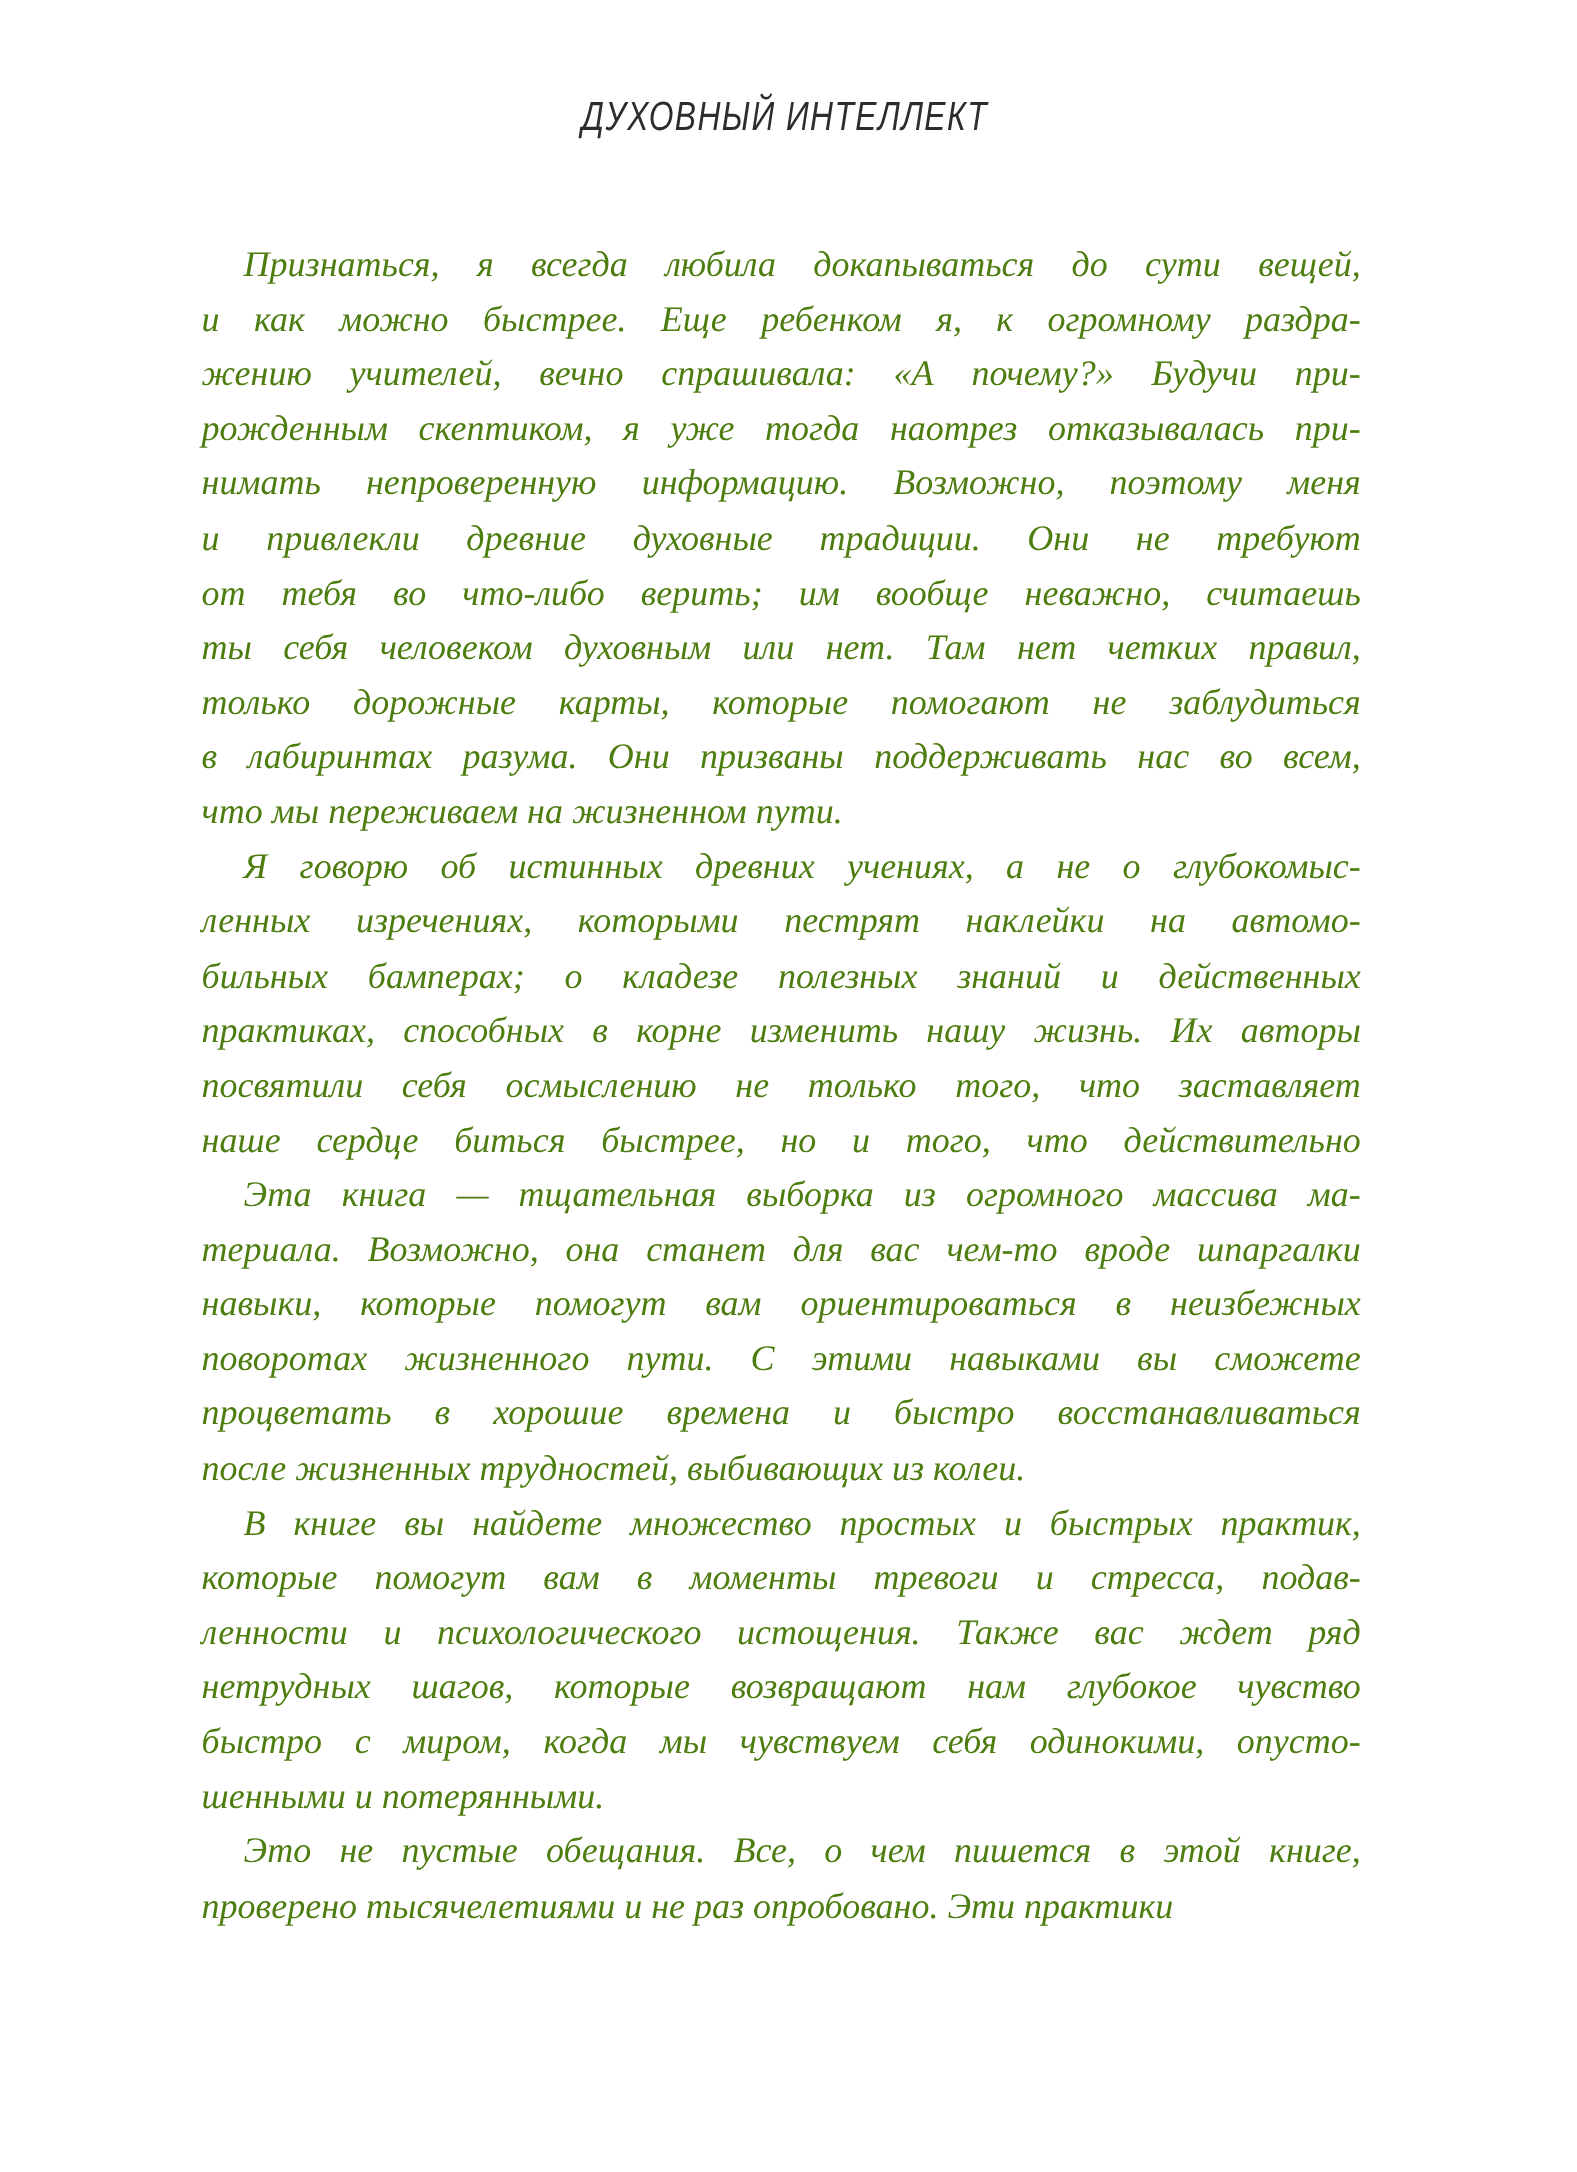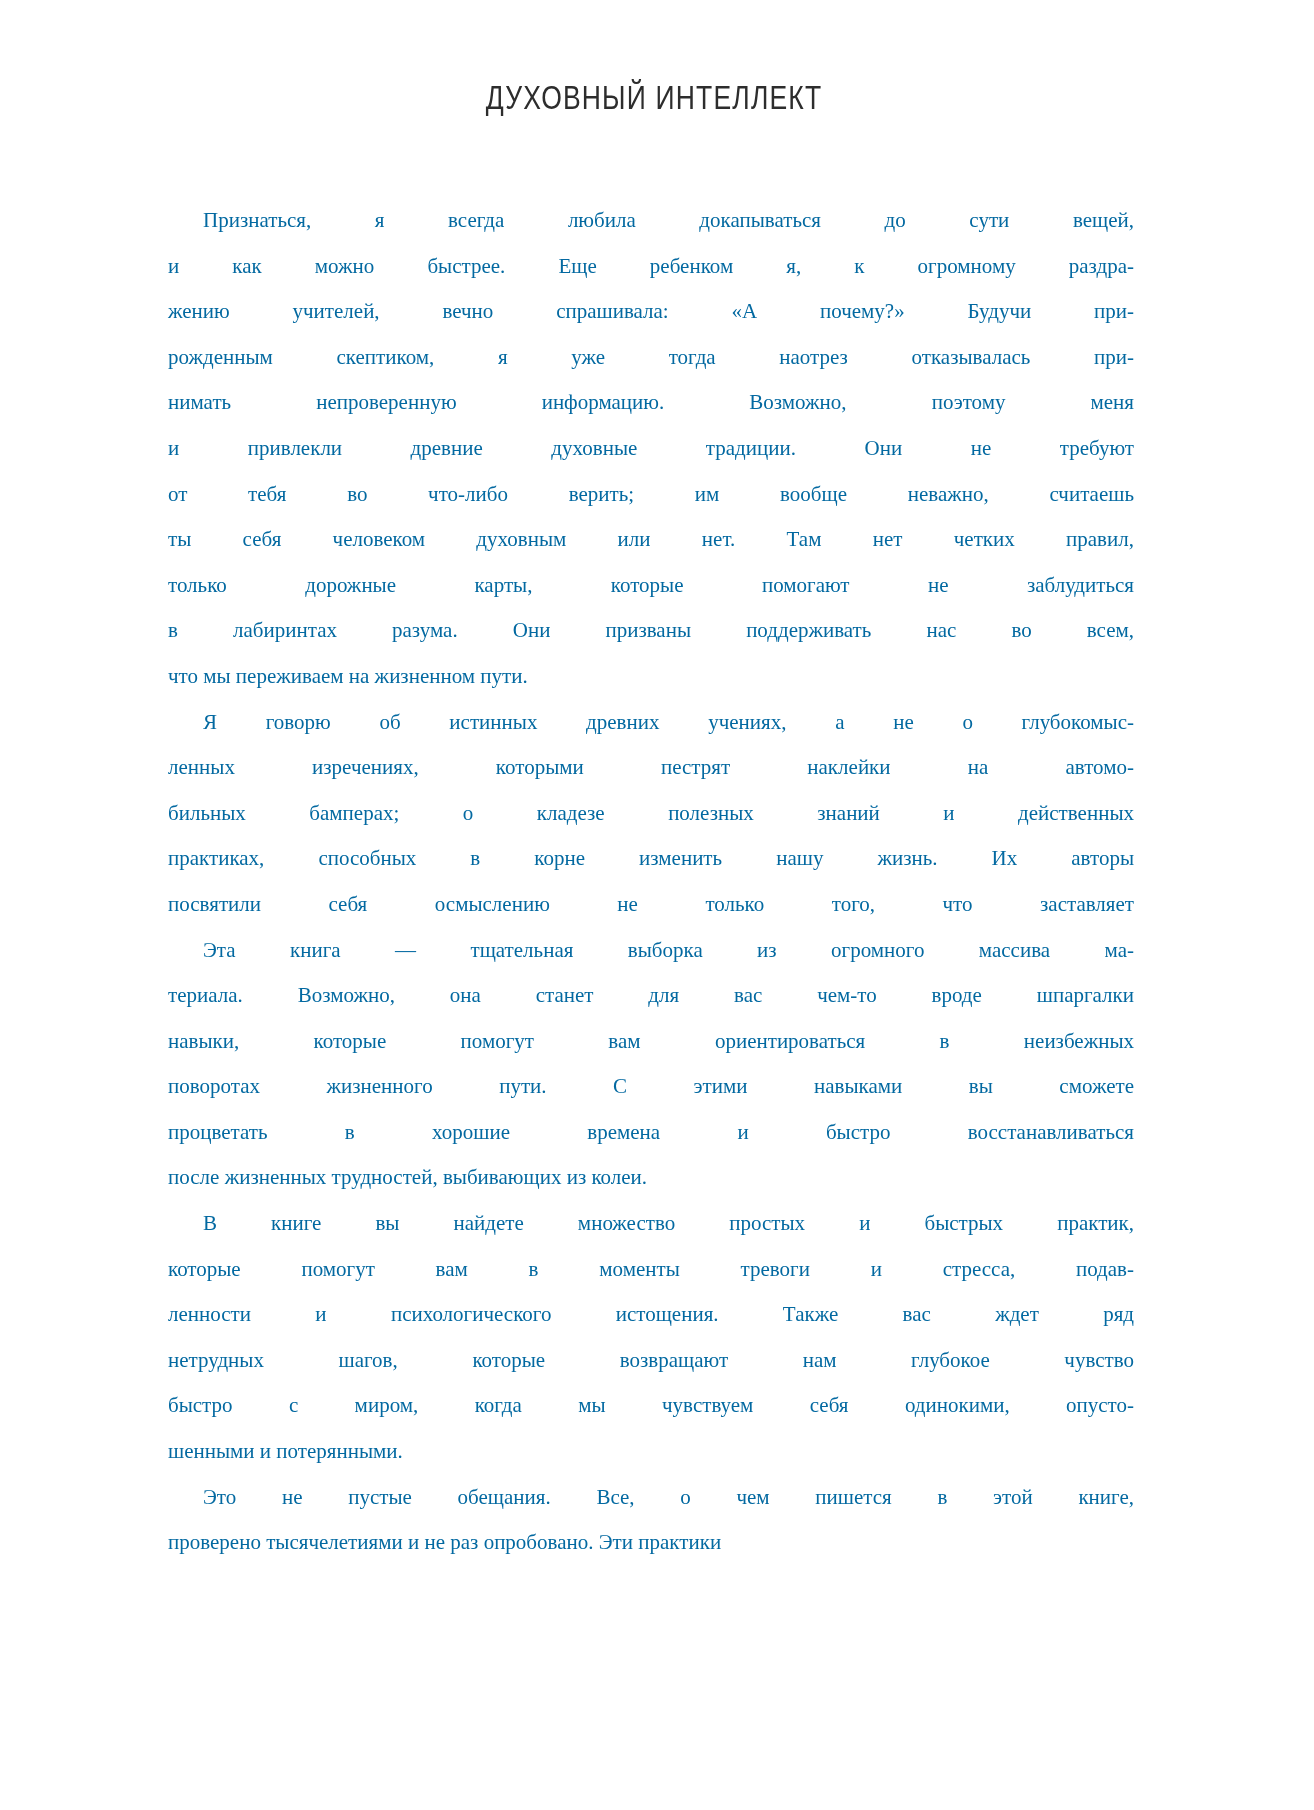--- a/index.html
+++ b/index.html
@@ -6,20 +6,21 @@
     margin: 0;
     padding: 0;
     background: #ffffff;
   }
   .page {
     position: relative;
     width: 1308px;
     height: 1810px;
     background: #ffffff;
     overflow: hidden;
+    font-style: italic;
   }
   .running-head {
     position: absolute;
     top: 80px;
     left: 0;
     width: 100%;
     text-align: center;
     font-family: "Liberation Sans", "DejaVu Sans", sans-serif;
     font-size: 34px;
     font-weight: 400;
@@ -28,23 +29,23 @@
     color: #2d2d2d;
     transform: scaleX(0.78);
     transform-origin: center;
   }
   .body-text {
     position: absolute;
     left: 168px;
     top: 198px;
     width: 966px;
     font-family: "Liberation Serif", "DejaVu Serif", serif;
-    font-size: 21px;
+    font-size: 30px;
     line-height: 45.6px;
-    color: #0369a1;
+    color: #4d7c0f;
   }
   .paragraph { margin: 0; padding: 0; }
   .line {
     text-align: justify;
     text-align-last: justify;
   }
   .line.first {
     text-indent: 35px;
   }
   .line.para-end {
@@ -69,20 +70,21 @@
         <div class="line">только дорожные карты, которые помогают не заблудиться</div>
         <div class="line">в лабиринтах разума. Они призваны поддерживать нас во всем,</div>
         <div class="line para-end">что мы переживаем на жизненном пути.</div>
       </div>
       <div class="paragraph">
         <div class="line first">Я говорю об истинных древних учениях, а не о глубокомыс-</div>
         <div class="line">ленных изречениях, которыми пестрят наклейки на автомо-</div>
         <div class="line">бильных бамперах; о кладезе полезных знаний и действенных</div>
         <div class="line">практиках, способных в корне изменить нашу жизнь. Их авторы</div>
         <div class="line">посвятили себя осмыслению не только того, что заставляет</div>
+        <div class="line">наше сердце биться быстрее, но и того, что действительно</div>
       </div>
       <div class="paragraph">
         <div class="line first">Эта книга — тщательная выборка из огромного массива ма-</div>
         <div class="line">териала. Возможно, она станет для вас чем-то вроде шпаргалки</div>
         <div class="line">навыки, которые помогут вам ориентироваться в неизбежных</div>
         <div class="line">поворотах жизненного пути. С этими навыками вы сможете</div>
         <div class="line">процветать в хорошие времена и быстро восстанавливаться</div>
         <div class="line para-end">после жизненных трудностей, выбивающих из колеи.</div>
       </div>
       <div class="paragraph">

